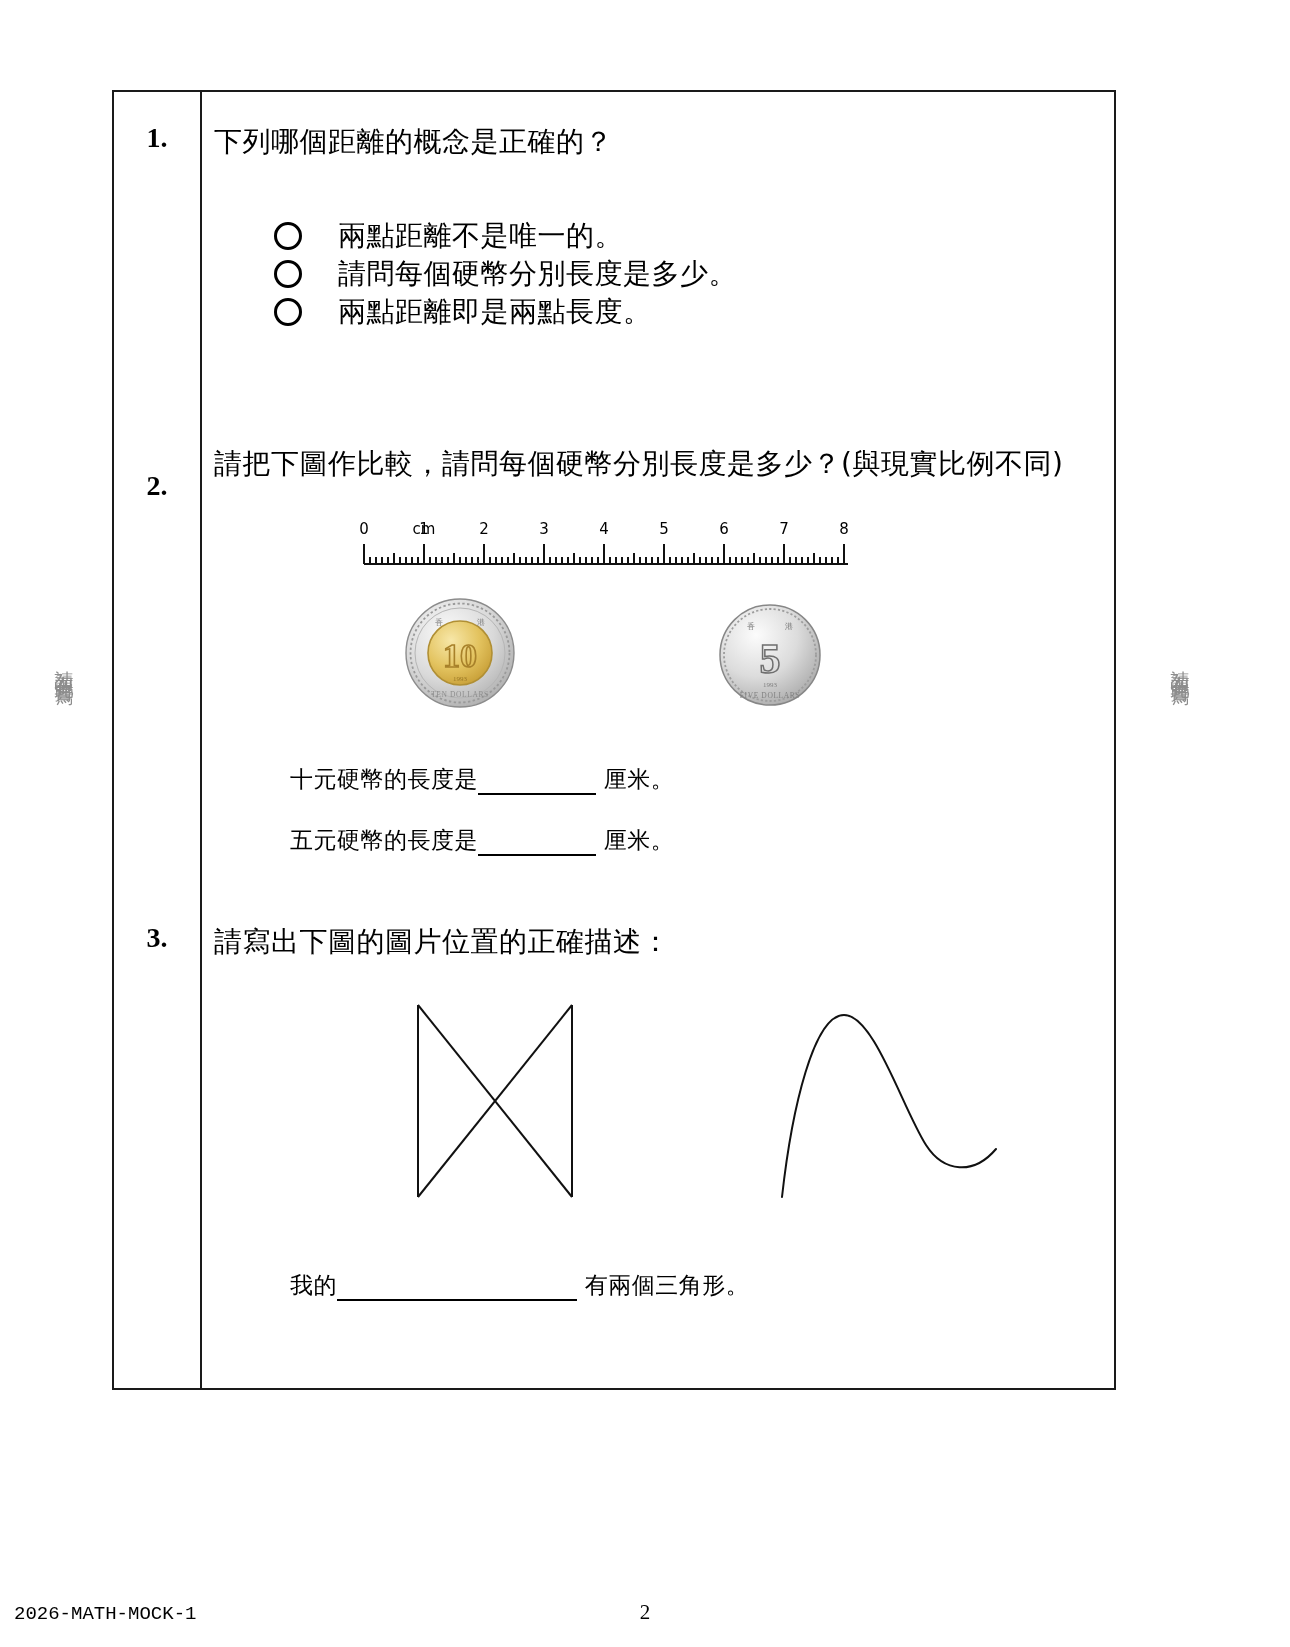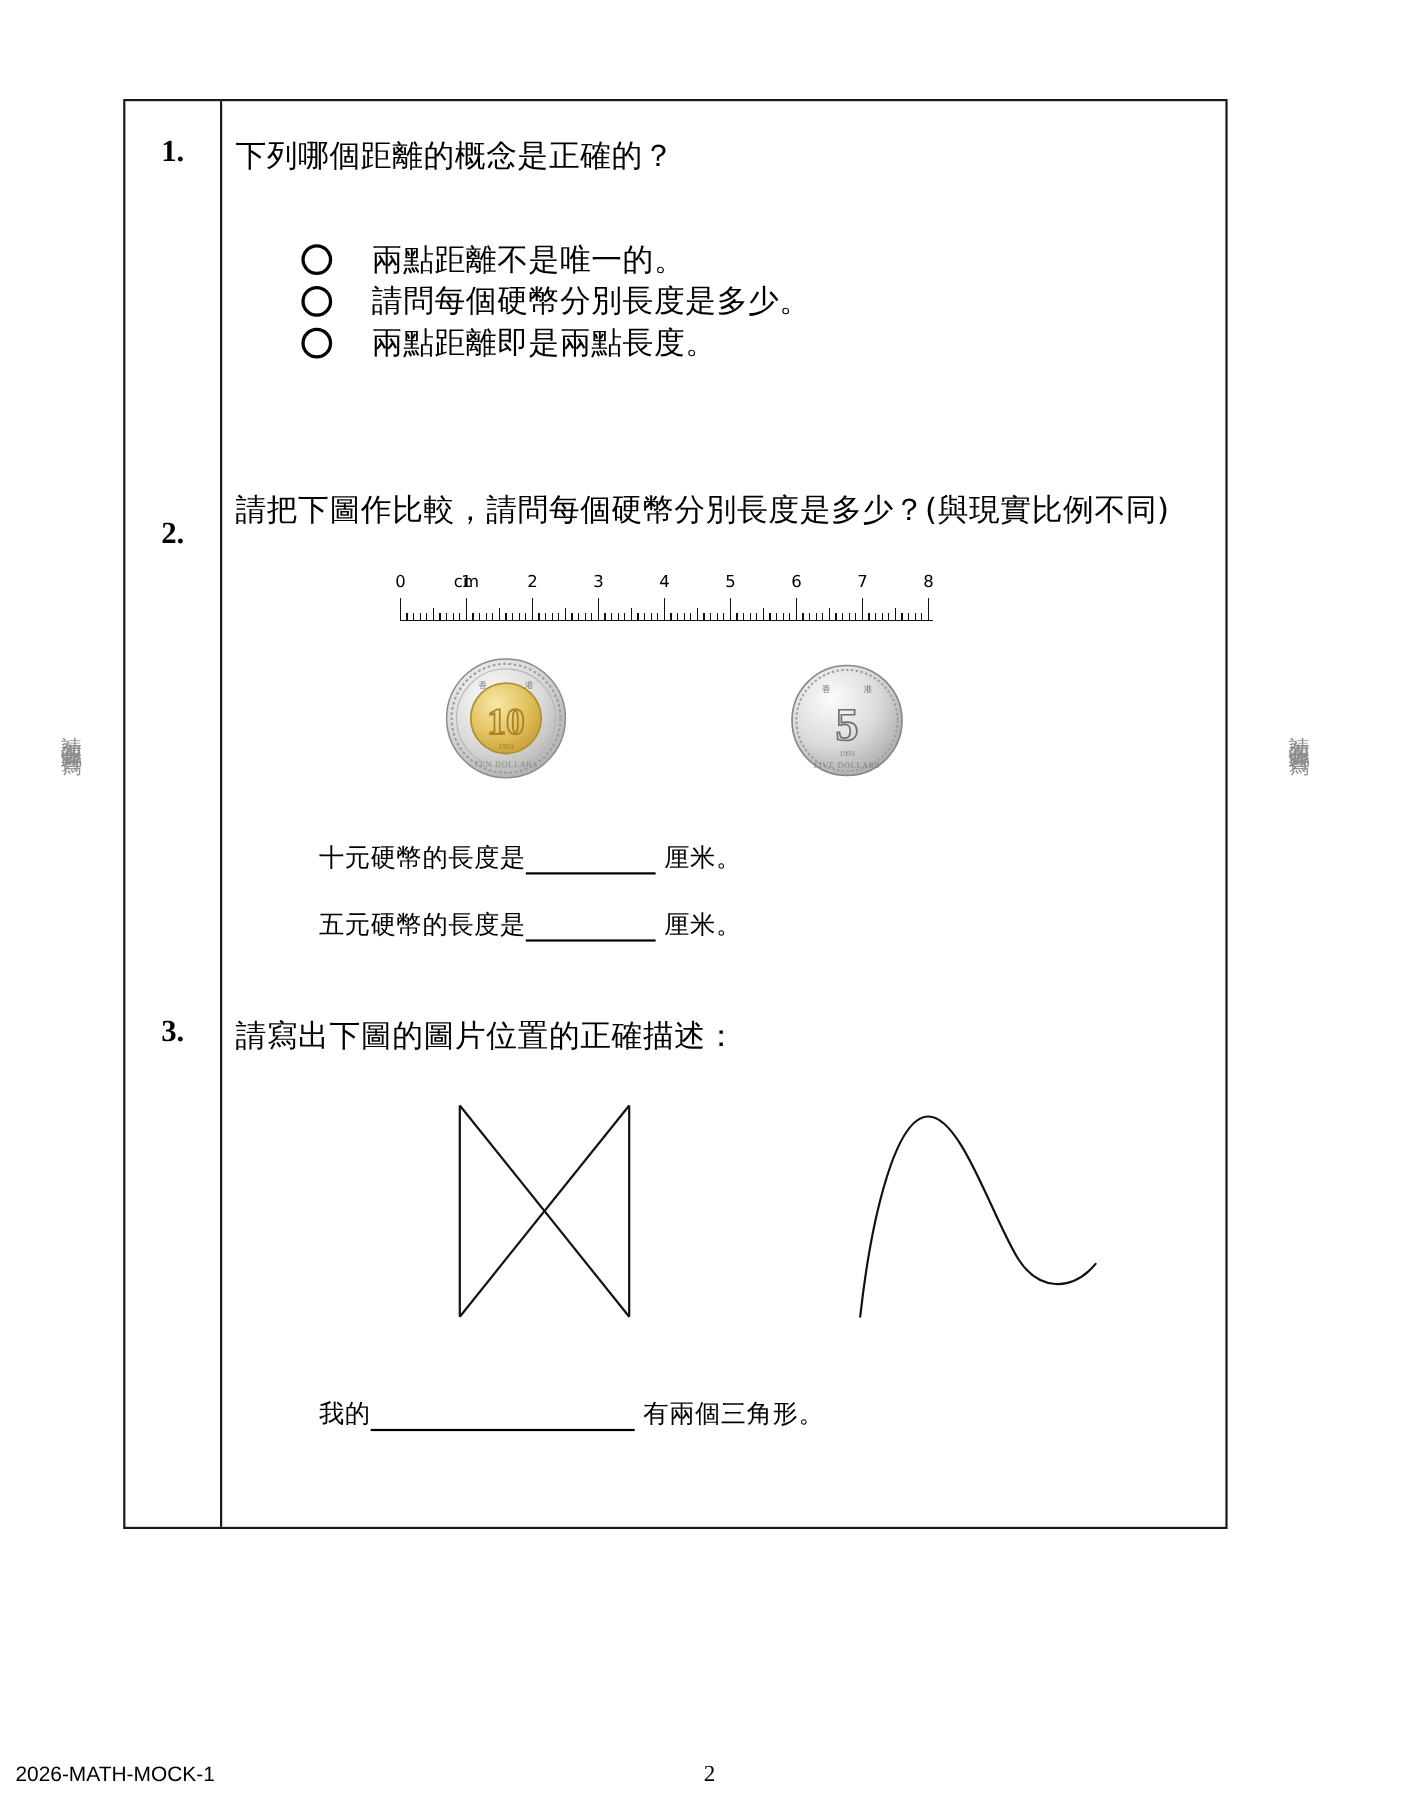--- a/index.html
+++ b/index.html
@@ -145,21 +145,21 @@
     width: 680px;
     height: 215px;
   }
 
   #q3-answer { top: 1178px; text-align: right; }
 
   
   .footer-code {
     position: absolute;
     left: 14px; bottom: 22px;
-    font-family: Liberation Sans, sans-serif;
+    font-family: Liberation Mono, monospace;
     font-size: 19px;
   }
   .footer-page {
     position: absolute;
     left: 0; right: 0; bottom: 22px;
     text-align: center;
     font-family: "Liberation Serif", "DejaVu Serif", serif;
     font-size: 21px;
   }
 </style>

